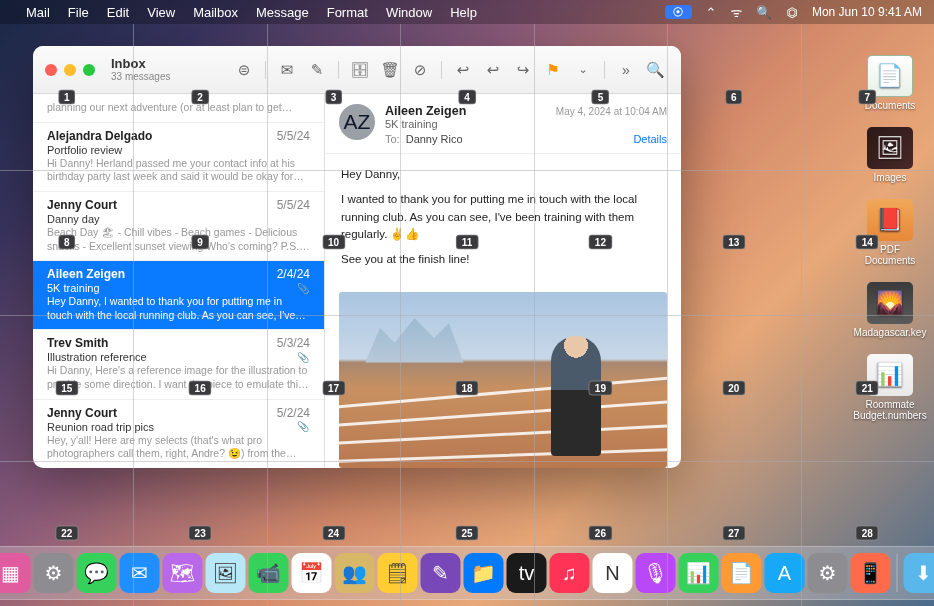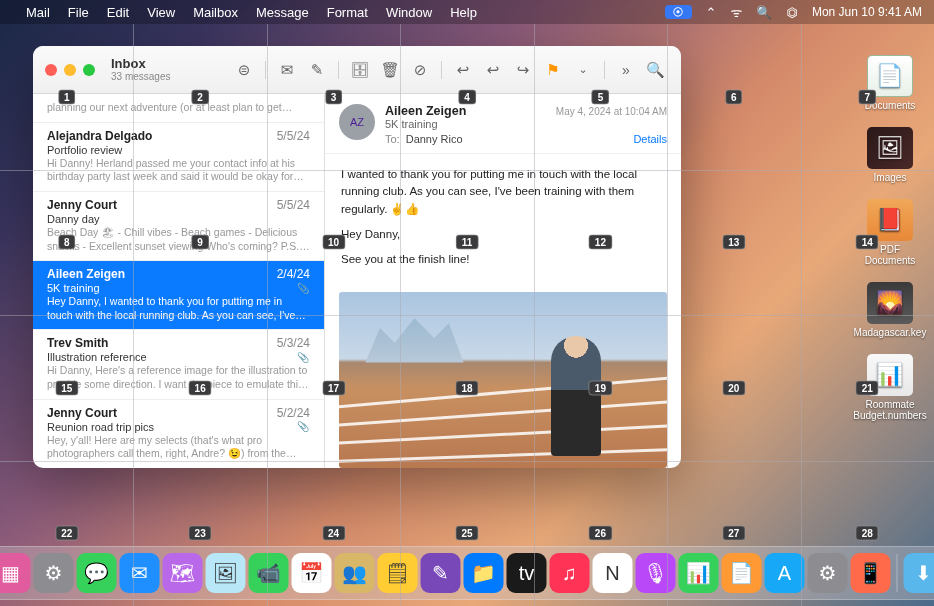--- a/index.html
+++ b/index.html
@@ -43,21 +43,21 @@
 .msg .date{font-size:12px;color:#888}
 .msg .subj{font-size:11px;color:#333;margin-top:1px;display:flex;justify-content:space-between;align-items:center}
 .msg .subj .clip{color:#999;font-size:10px}
 .msg .prev{font-size:10.5px;color:#999;line-height:1.3;margin-top:1px;overflow:hidden;display:-webkit-box;-webkit-line-clamp:2;-webkit-box-orient:vertical}
 .msg.first .prev{-webkit-line-clamp:1}
 .msg.sel{background:#0a7aff;color:#fff}
 .msg.sel .from,.msg.sel .subj,.msg.sel .date,.msg.sel .prev,.msg.sel .clip{color:#fff}
 .reader{flex:1;display:flex;flex-direction:column;overflow:hidden}
 .reader .hdr{padding:10px 14px 8px;border-bottom:1px solid #eee}
 .reader .hdr .line1{display:flex;align-items:flex-start;gap:10px}
-.reader .hdr .avatar{width:36px;height:36px;border-radius:50%;background:#9aa0a6;color:#4c1d95;display:flex;align-items:center;justify-content:center;font-size:11px;font-weight:500}
+.reader .hdr .avatar{width:36px;height:36px;border-radius:50%;background:#9aa0a6;color:#0f172a;display:flex;align-items:center;justify-content:center;font-size:21px;font-weight:500}
 .reader .hdr .meta{flex:1}
 .reader .hdr .sender{font-size:12.5px;font-weight:600;color:#222}
 .reader .hdr .subject{font-size:11px;color:#666}
 .reader .hdr .ts{font-size:10px;color:#999}
 .reader .hdr .toline{font-size:11px;color:#444;margin-top:3px;display:flex;align-items:center}
 .reader .hdr .toline .lbl{color:#888;margin-right:6px}
 .reader .hdr .toline .details{margin-left:auto;color:#0a7aff}
 .reader .body{padding:12px 16px;font-size:11.5px;color:#222;line-height:1.5}
 .reader .body p{margin-bottom:8px}
 .reader .img{flex:1;margin:4px 14px 0;border-radius:3px;background:linear-gradient(180deg,#aac5e0 0%,#c8d8e8 38%,#a88870 40%,#c89060 55%,#b87850 100%);position:relative;overflow:hidden}
@@ -218,22 +218,22 @@
             <div class="subject">5K training</div>
             <div class="toline">
               <span class="lbl">To:</span>
               <span>Danny Rico</span>
               <span class="details">Details</span>
             </div>
           </div>
         </div>
       </div>
       <div class="body">
+        <p>Hey Danny,</p>
         <p>I wanted to thank you for putting me in touch with the local running club. As you can see, I've been training with them regularly. ✌️👍</p>
-        <p>Hey Danny,</p>
         <p>See you at the finish line!</p>
       </div>
       <div class="img">
         <div class="track-lines">
           <span style="bottom:10%;transform:rotate(-2deg)"></span>
           <span style="bottom:30%;transform:rotate(-3deg)"></span>
           <span style="bottom:50%;transform:rotate(-4deg)"></span>
           <span style="bottom:70%;transform:rotate(-5deg)"></span>
         </div>
       </div>

